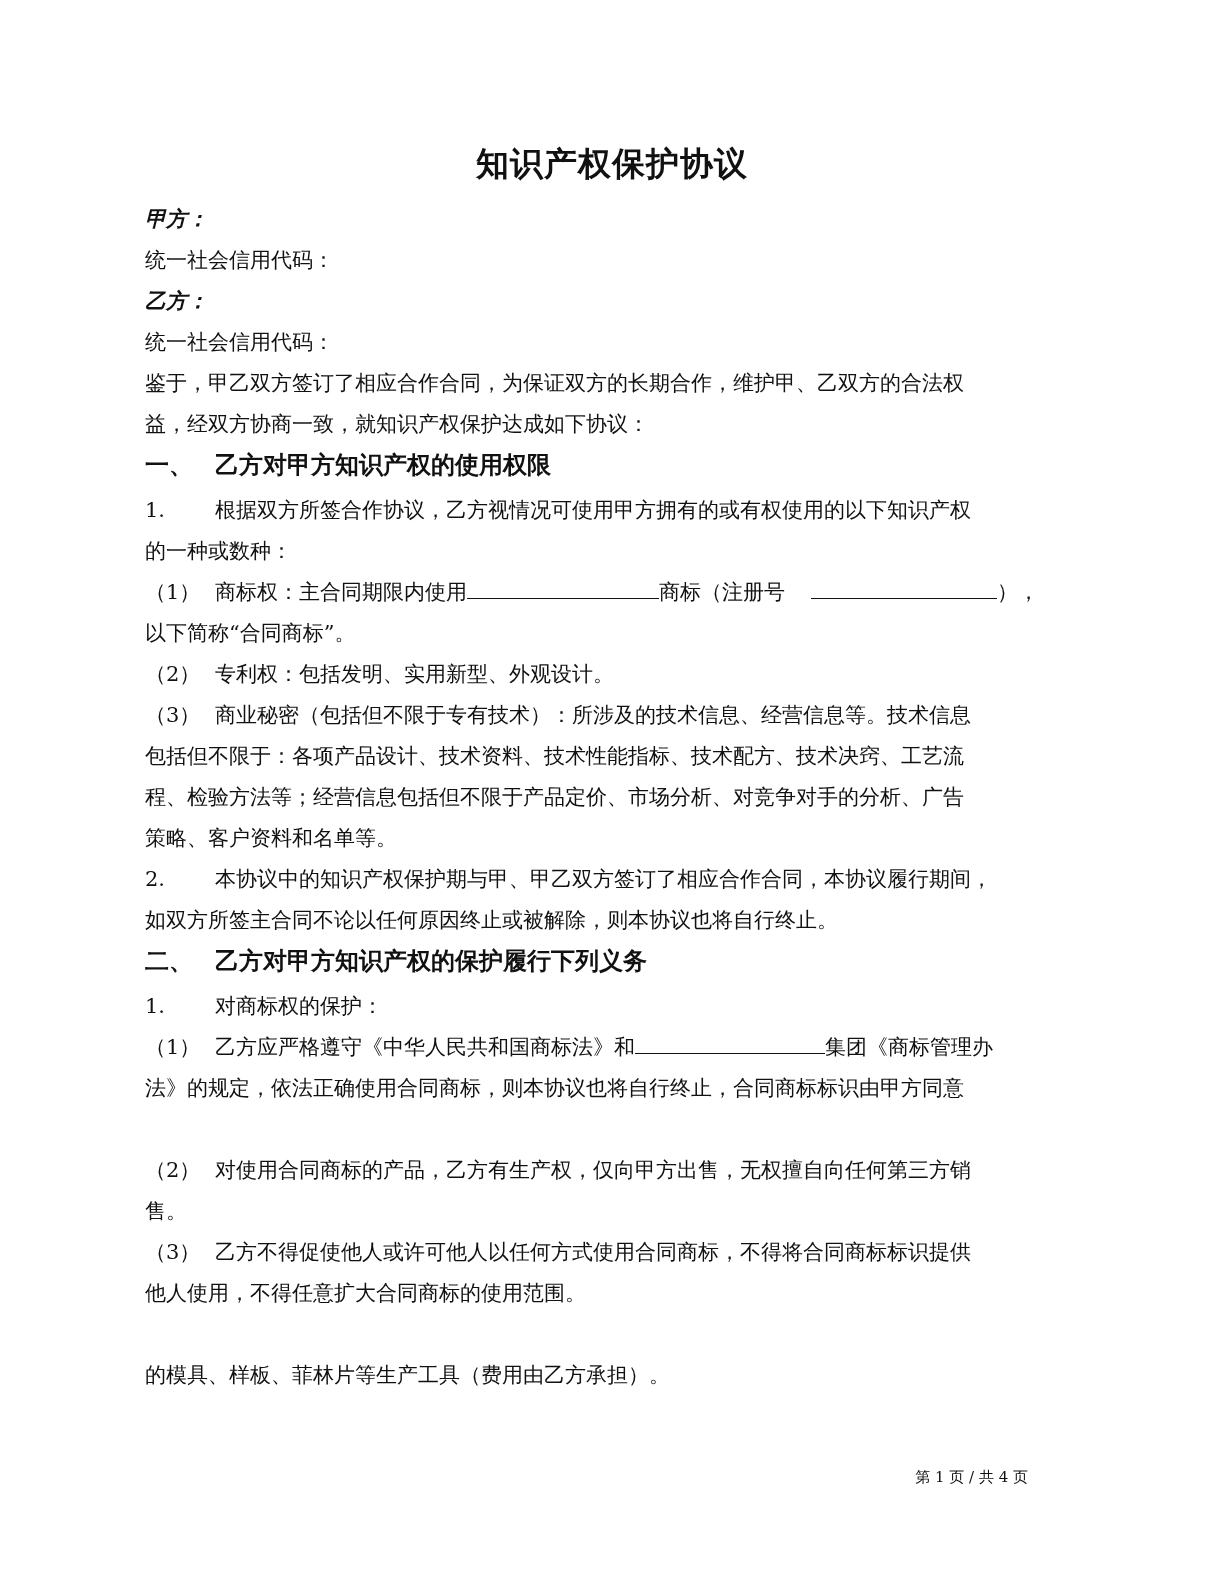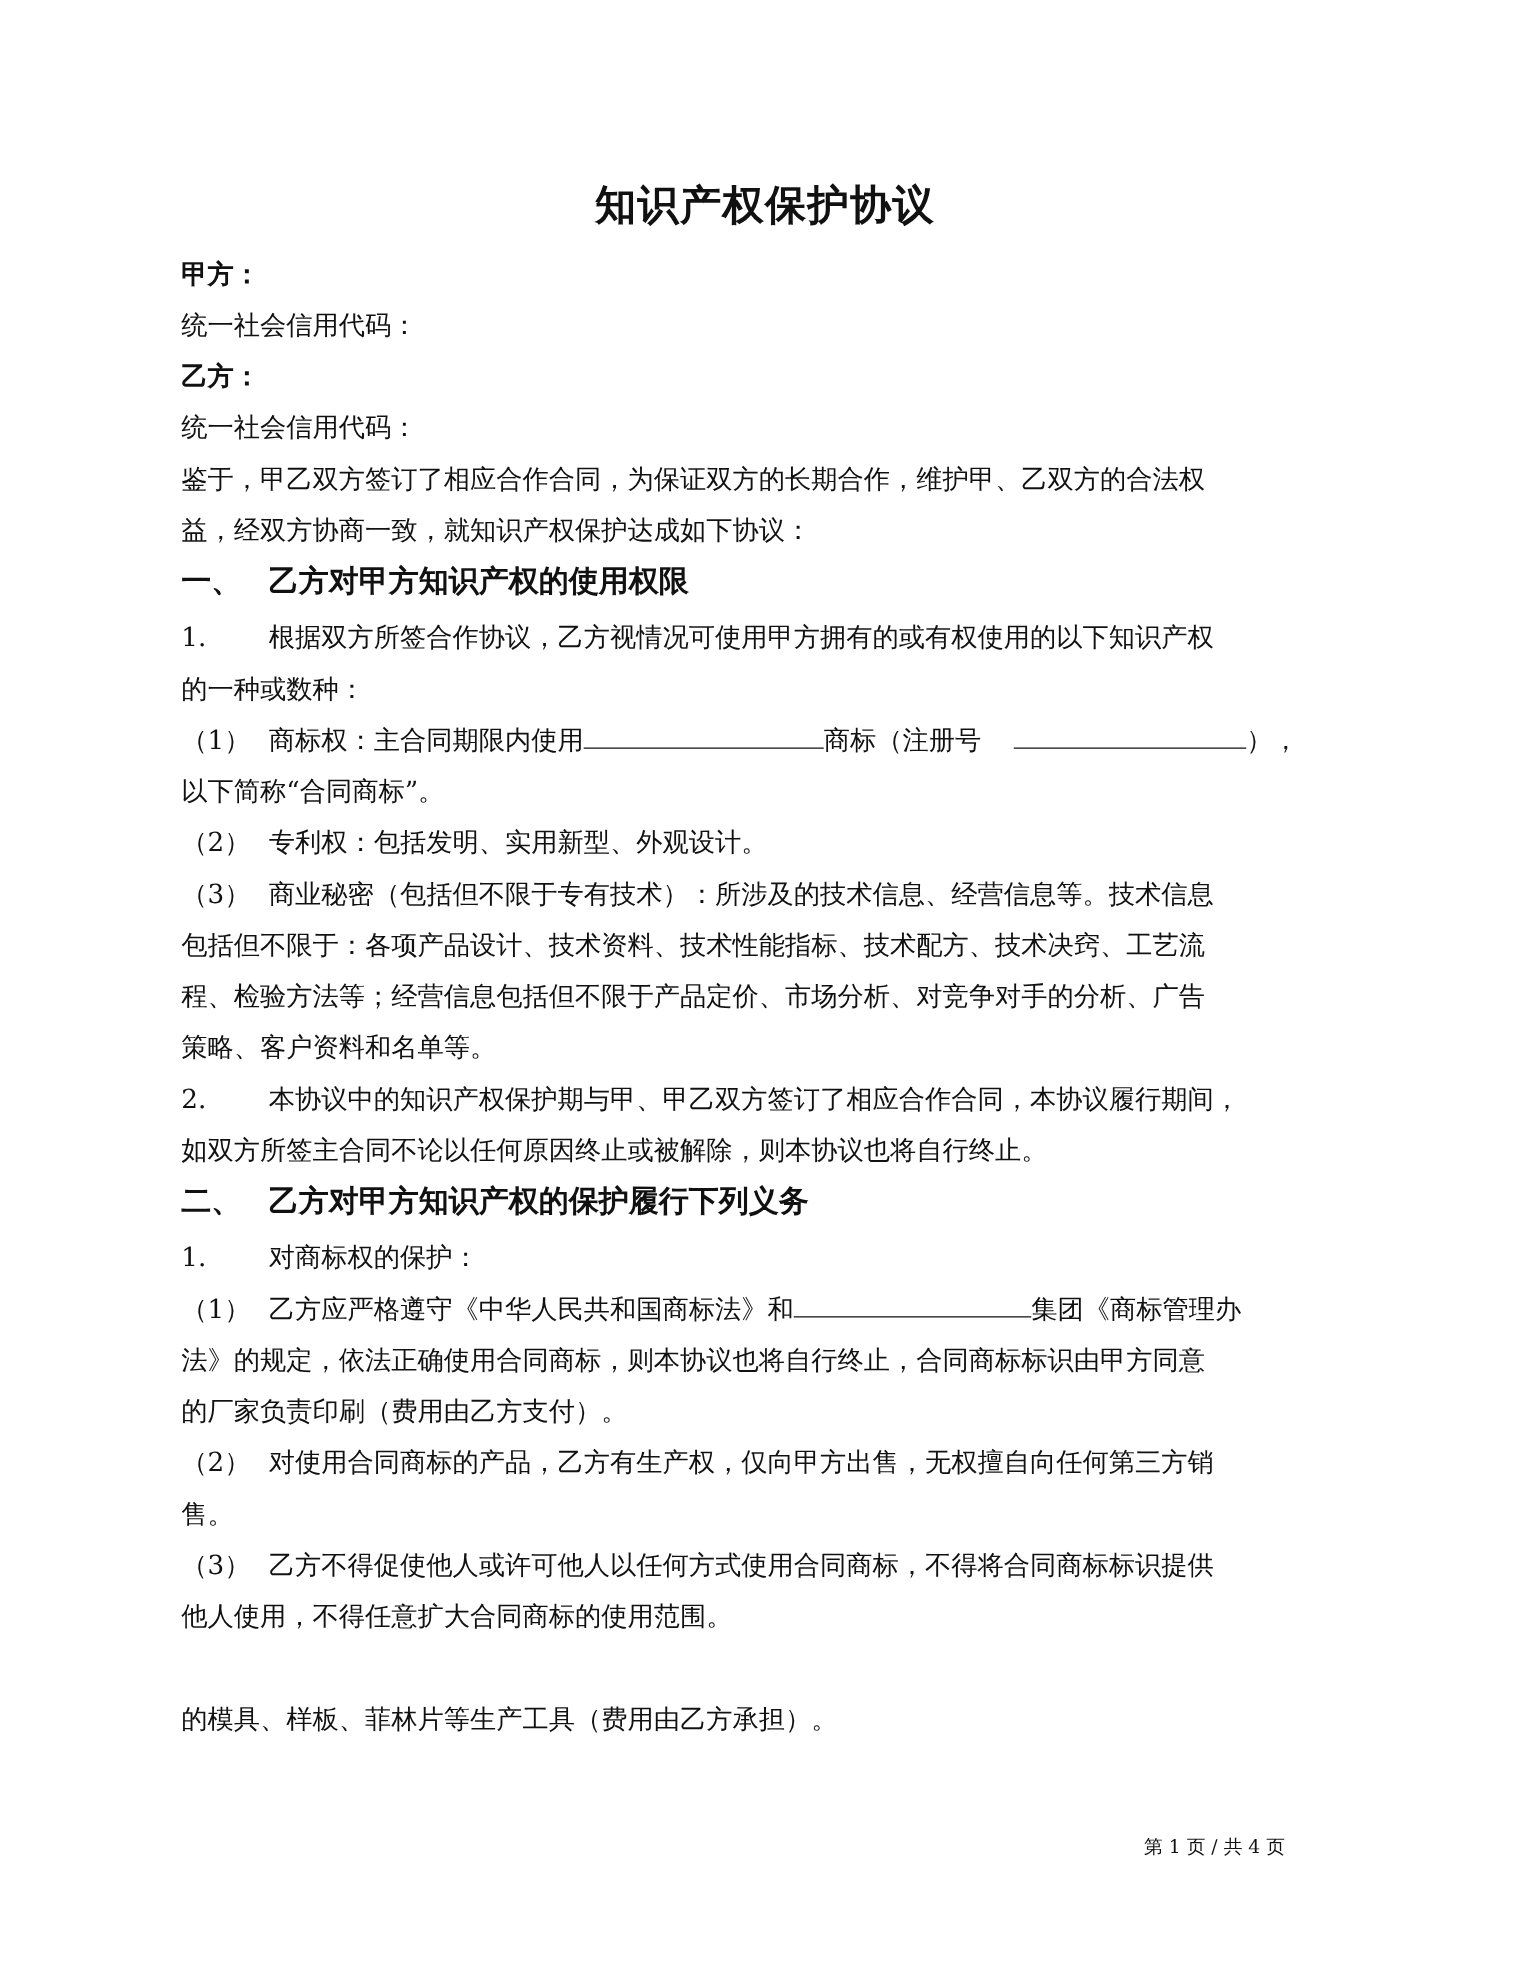--- a/index.html
+++ b/index.html
@@ -3,21 +3,21 @@
 <meta charset="utf-8">
 <style>
   html, body { margin: 0; padding: 0; background: #ffffff; }
   body { width: 1224px; height: 1584px; position: relative; overflow: hidden;
          font-family: "DejaVu Serif", "Liberation Serif", serif; color: #111; }
   .page { position: absolute; left: 0; top: 0; width: 1224px; height: 1584px; padding-left: 47px; }
   .title { position: absolute; left: 0; top: 142px; width: 1224px; text-align: center;
            font-size: 33px; font-weight: bold; letter-spacing: 1px; }
   .line { position: absolute; left: 145px; width: 935px; font-size: 21px; line-height: 30px;
           white-space: nowrap; }
-  .bold { font-weight: bold; }
+  .bold { font-weight: bold; font-style: italic; }
   .h { font-size: 24px; font-weight: bold; }
   .num { display: inline-block; width: 70px; }
   .blank { display: inline-block; border-bottom: 1.5px solid #111; height: 20px; vertical-align: baseline; }
   .footer { position: absolute; left: 0; top: 1468px; width: 1028px; text-align: right; font-size: 15px; }
 </style>
 </head>
 <body>
 
 <div class="page">
   <div class="title">知识产权保护协议</div>
@@ -65,21 +65,20 @@
   </div>
 
   <div class="line" style="top:991px">
     <span class="num">1.</span><span>对商标权的保护：</span>
   </div>
 
   <div class="line" style="top:1032px">
     <span class="num">（1）</span><span>乙方应严格遵守《中华人民共和国商标法》和</span><span class="blank" style="width:190px"></span><span>集团《商标管理办</span>
   </div>
   <div class="line" style="top:1073px">法》的规定，依法正确使用合同商标，则本协议也将自行终止，合同商标标识由甲方同意</div>
-  <div class="line" style="top:1114px">的厂家负责印刷（费用由乙方支付）。</div>
 
   <div class="line" style="top:1155px">
     <span class="num">（2）</span><span>对使用合同商标的产品，乙方有生产权，仅向甲方出售，无权擅自向任何第三方销</span>
   </div>
   <div class="line" style="top:1196px">售。</div>
 
   <div class="line" style="top:1237px">
     <span class="num">（3）</span><span>乙方不得促使他人或许可他人以任何方式使用合同商标，不得将合同商标标识提供</span>
   </div>
   <div class="line" style="top:1278px">他人使用，不得任意扩大合同商标的使用范围。</div>

